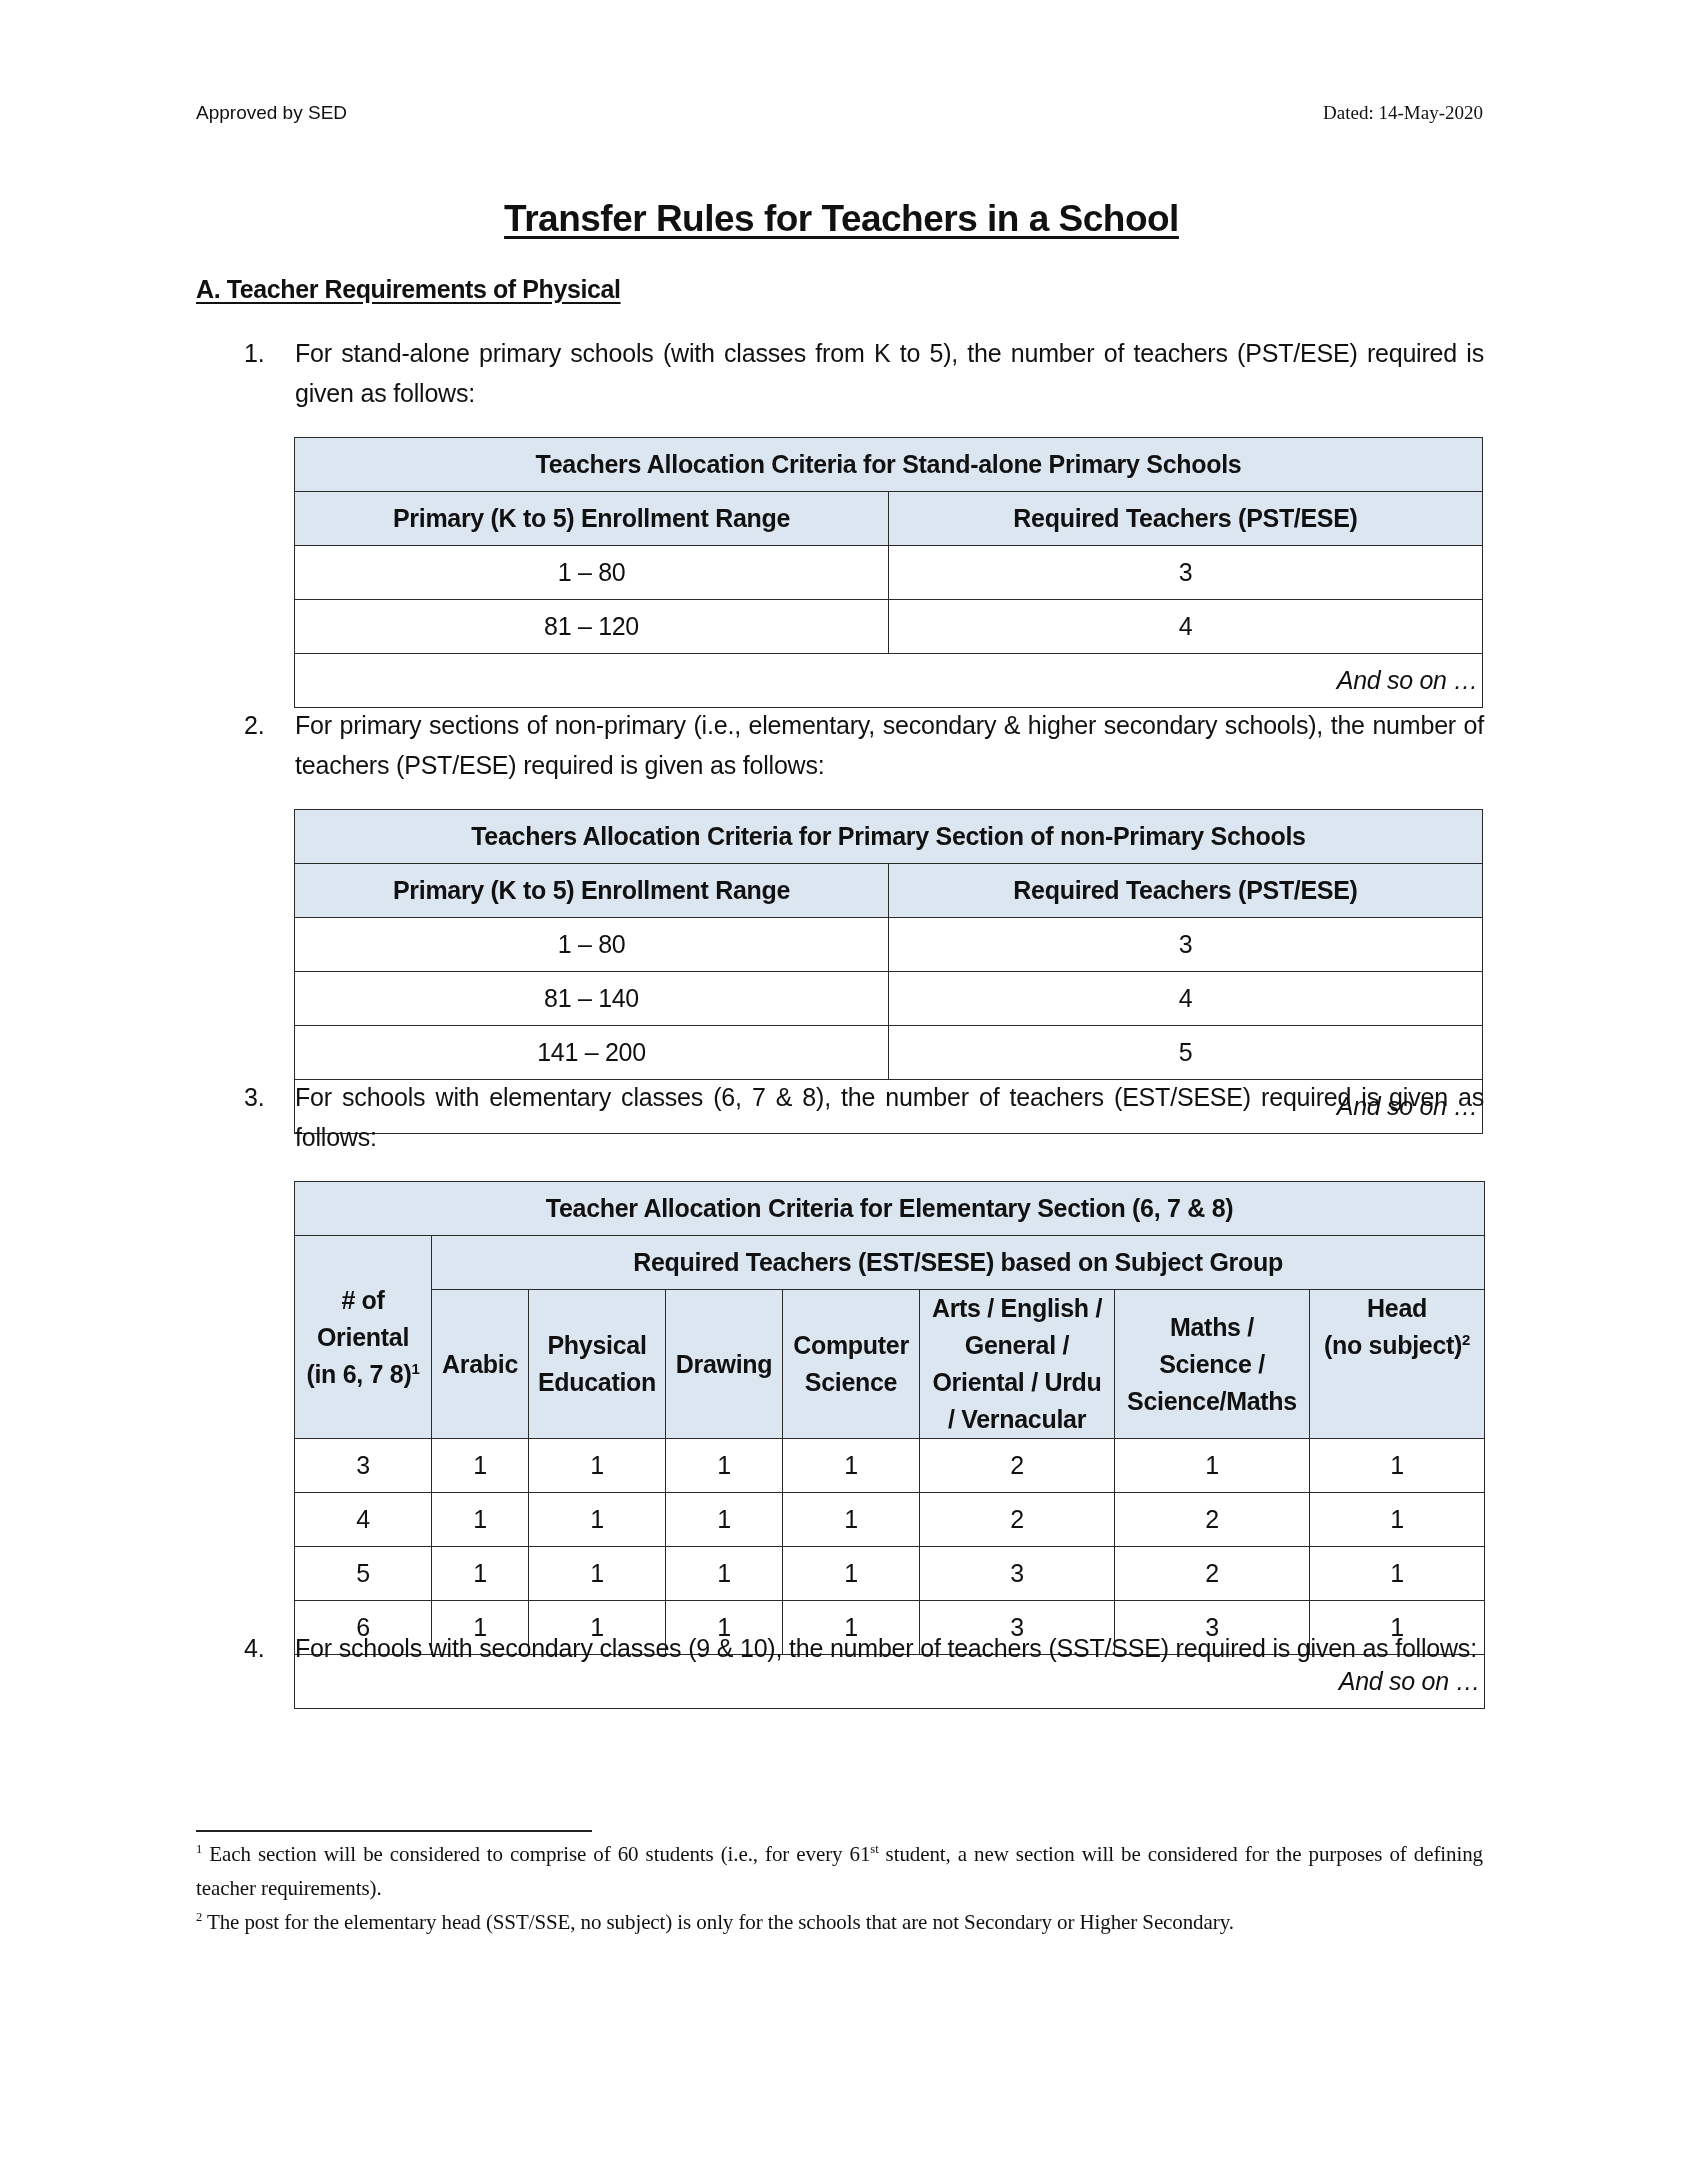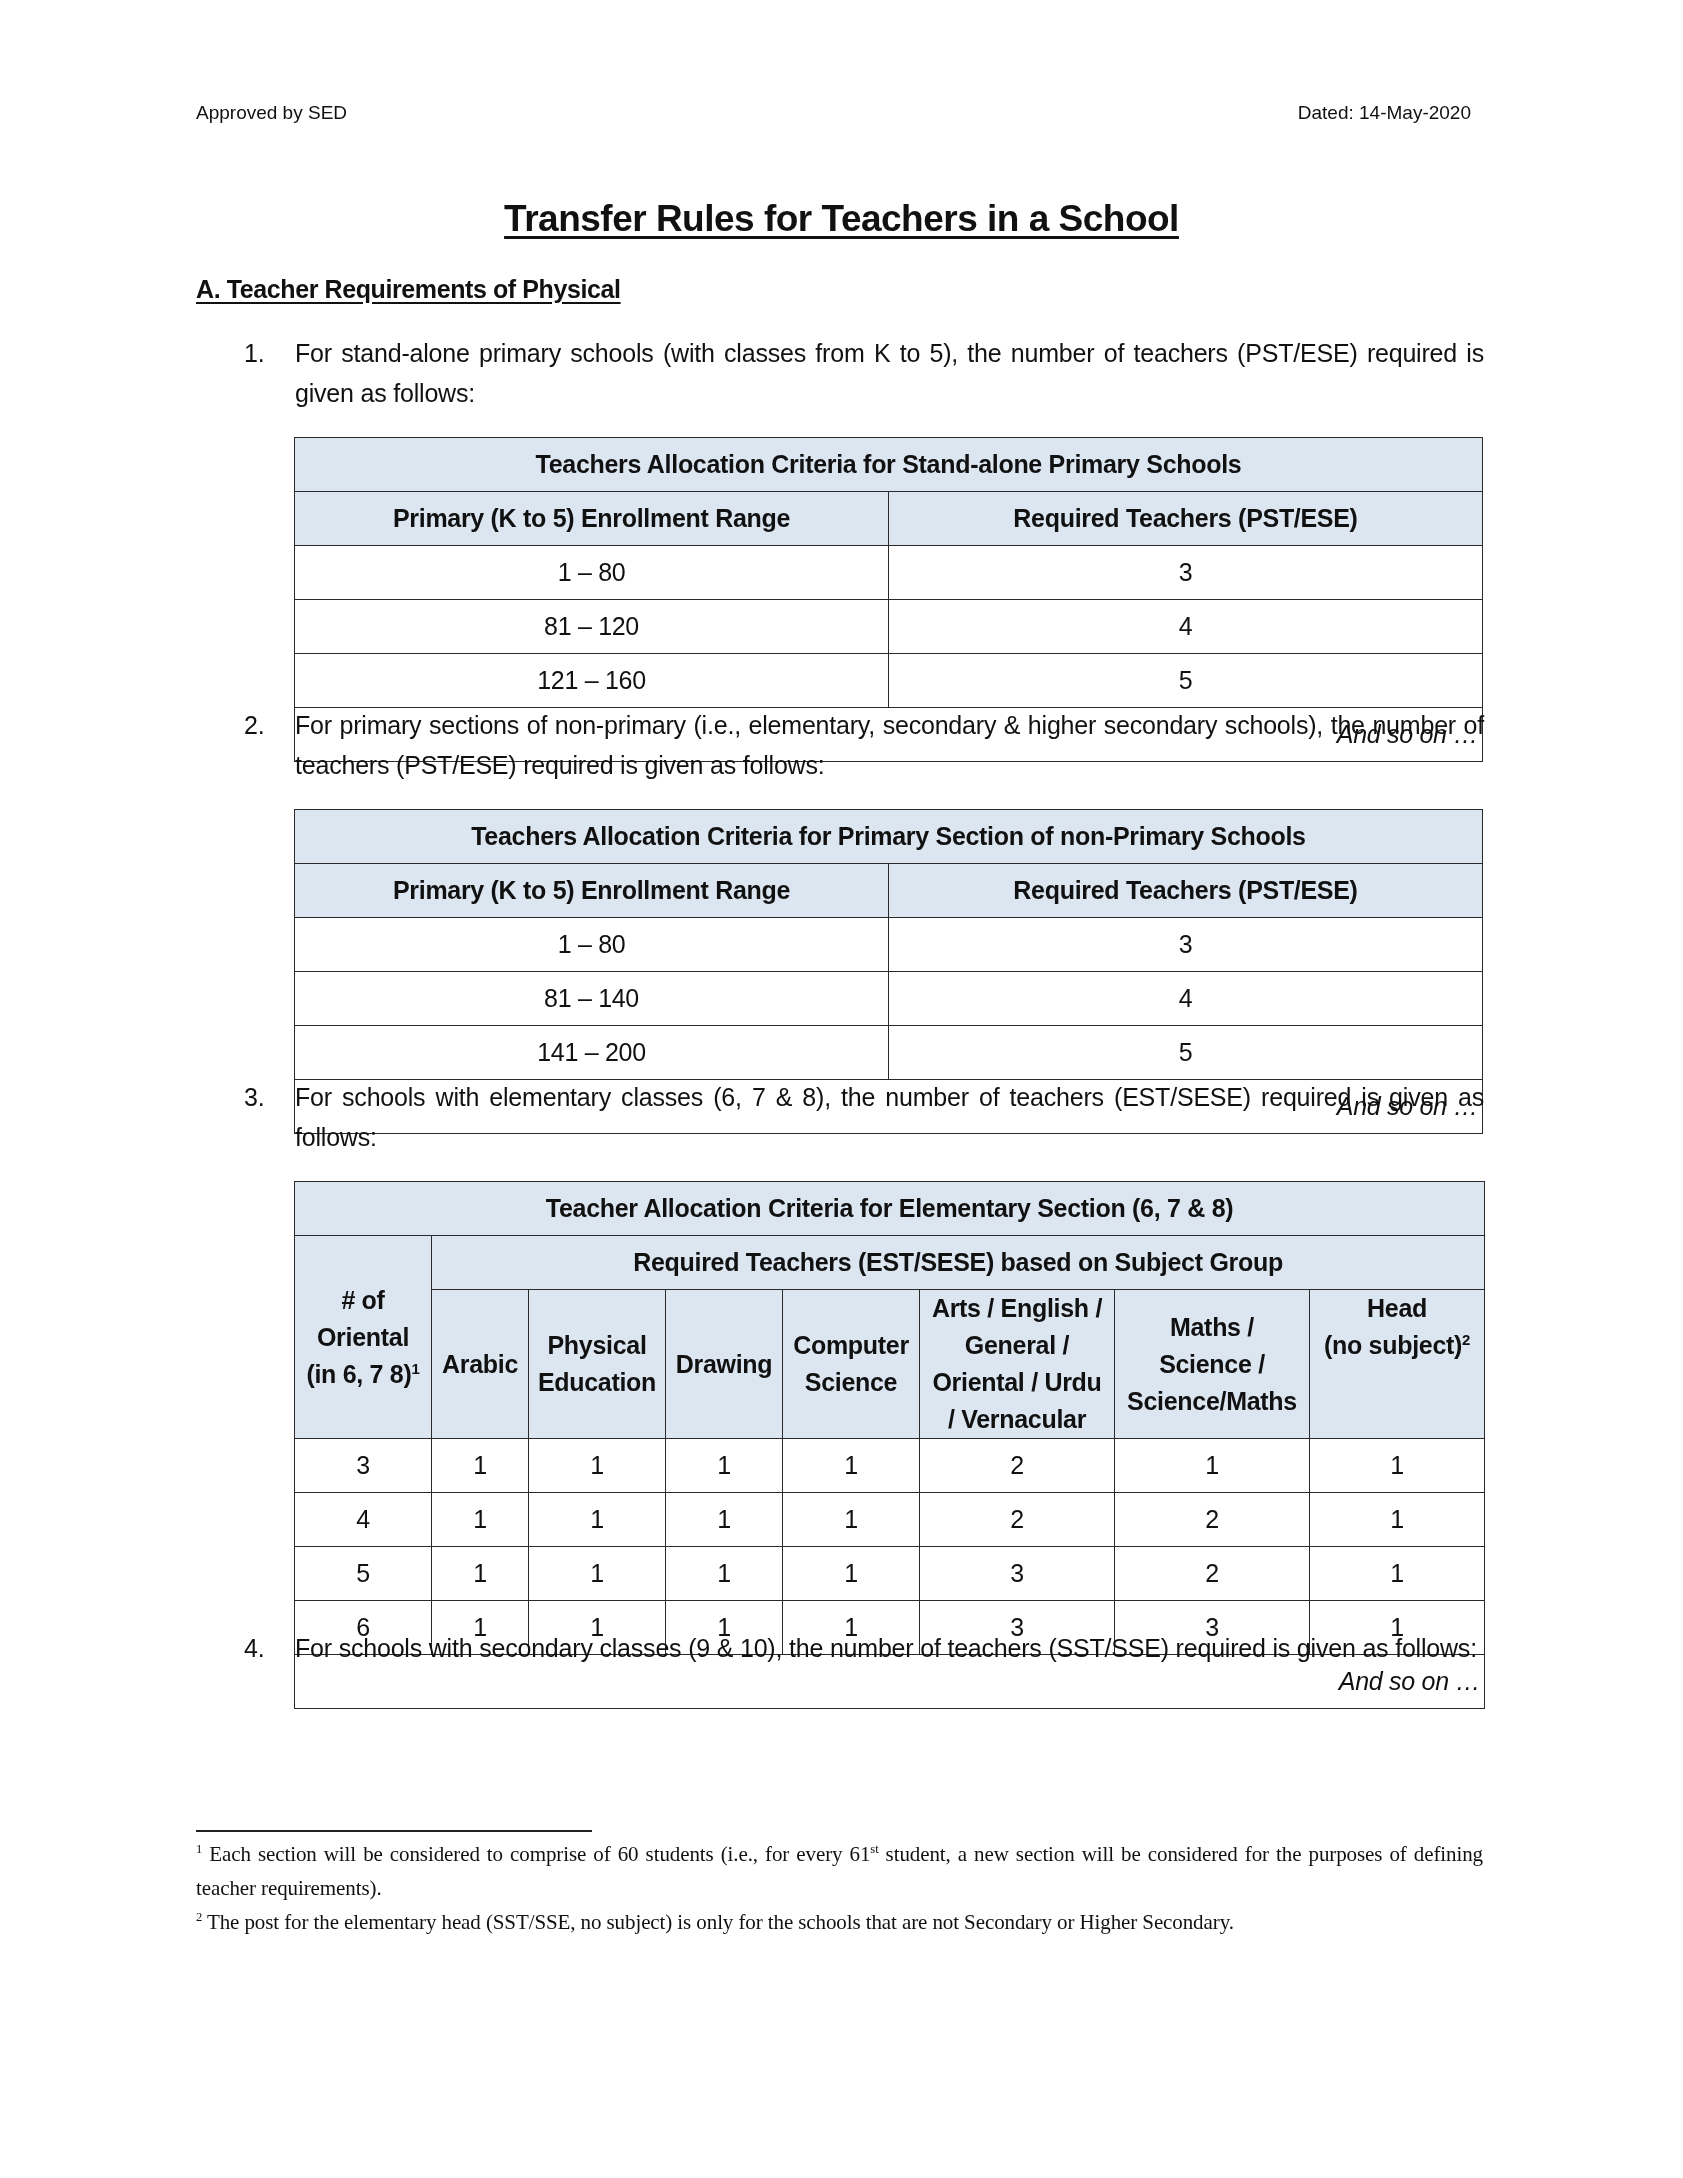--- a/index.html
+++ b/index.html
@@ -1,21 +1,21 @@
 <!DOCTYPE html>
 <html><head>
 <meta charset="utf-8">
 <style>
   html, body { margin: 0; padding: 0; background: #ffffff; }
   body { width: 1683px; height: 2178px; position: relative; overflow: hidden;
          font-family: "Liberation Sans", "DejaVu Sans", sans-serif; color: #111; }
   .abs { position: absolute; }
   .hdr { font-size: 19px; top: 102px; }
   #hdr-left { left: 196px; }
-  #hdr-right { right: 212px; }
+  #hdr-right { right: 200px; font-family: Liberation Serif, serif; }
   #title { top: 198px; left: 0; width: 1683px; text-align: center; font-size: 37px; font-weight: bold; }
   #title span { text-decoration: underline; text-decoration-thickness: 3px; text-underline-offset: 5px; letter-spacing: -0.5px; }
   #section-a { top: 275px; left: 196px; font-size: 25px; font-weight: bold; text-decoration: underline; text-underline-offset: 4px; letter-spacing: -0.4px; }
   .item { left: 244px; width: 1240px; font-size: 25px; line-height: 40px; letter-spacing: -0.2px; }
   .item .num { position: absolute; left: 0; top: 0; }
   .item .txt { margin-left: 51px; text-align: justify; text-align-last: left; display: block; }
   table.grid { position: absolute; border-collapse: collapse; table-layout: fixed; font-size: 25px; letter-spacing: -0.3px; }
   table.grid td { border: 1.5px solid #2a2a2a; text-align: center; vertical-align: middle; padding: 0; }
   table.grid td.h { background: #dce6f1; font-weight: bold; }
   table.grid td.more { text-align: right; font-style: italic; padding-right: 4px; }
@@ -58,24 +58,20 @@
   </tr>
   <tr>
     <td>1 – 80</td>
     <td>3</td>
   </tr>
   <tr>
     <td>81 – 120</td>
     <td>4</td>
   </tr>
   <tr>
-    <td>121 – 160</td>
-    <td>5</td>
-  </tr>
-  <tr>
         <td class="more" colspan="2">And so on …</td>
       </tr>
 </tbody>
   </table>
 
 <div class="abs item" style="top:705px;">
   <span class="num">2.</span>
   <span class="txt">For primary sections of non-primary (i.e., elementary, secondary &amp; higher secondary schools), the number of teachers (PST/ESE) required is given as follows:</span>
 </div>
 

